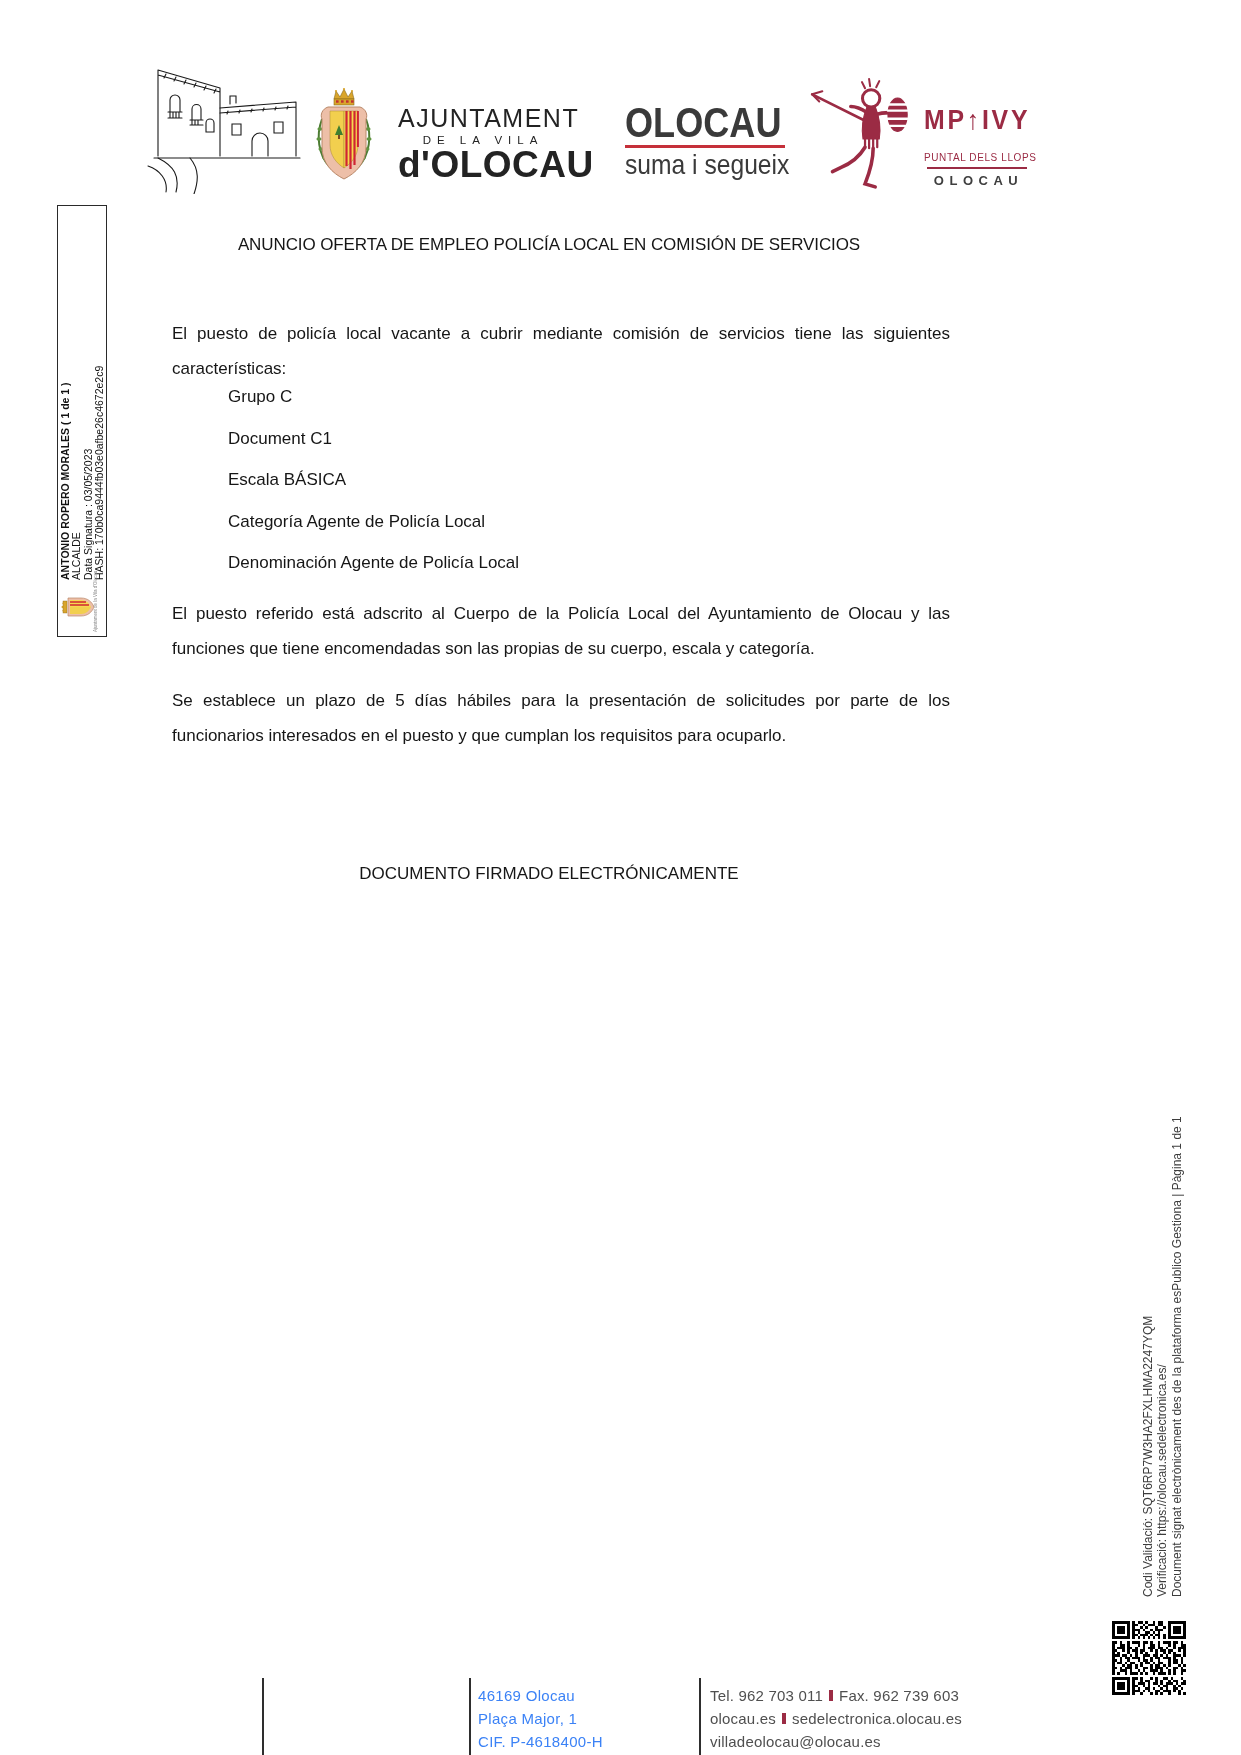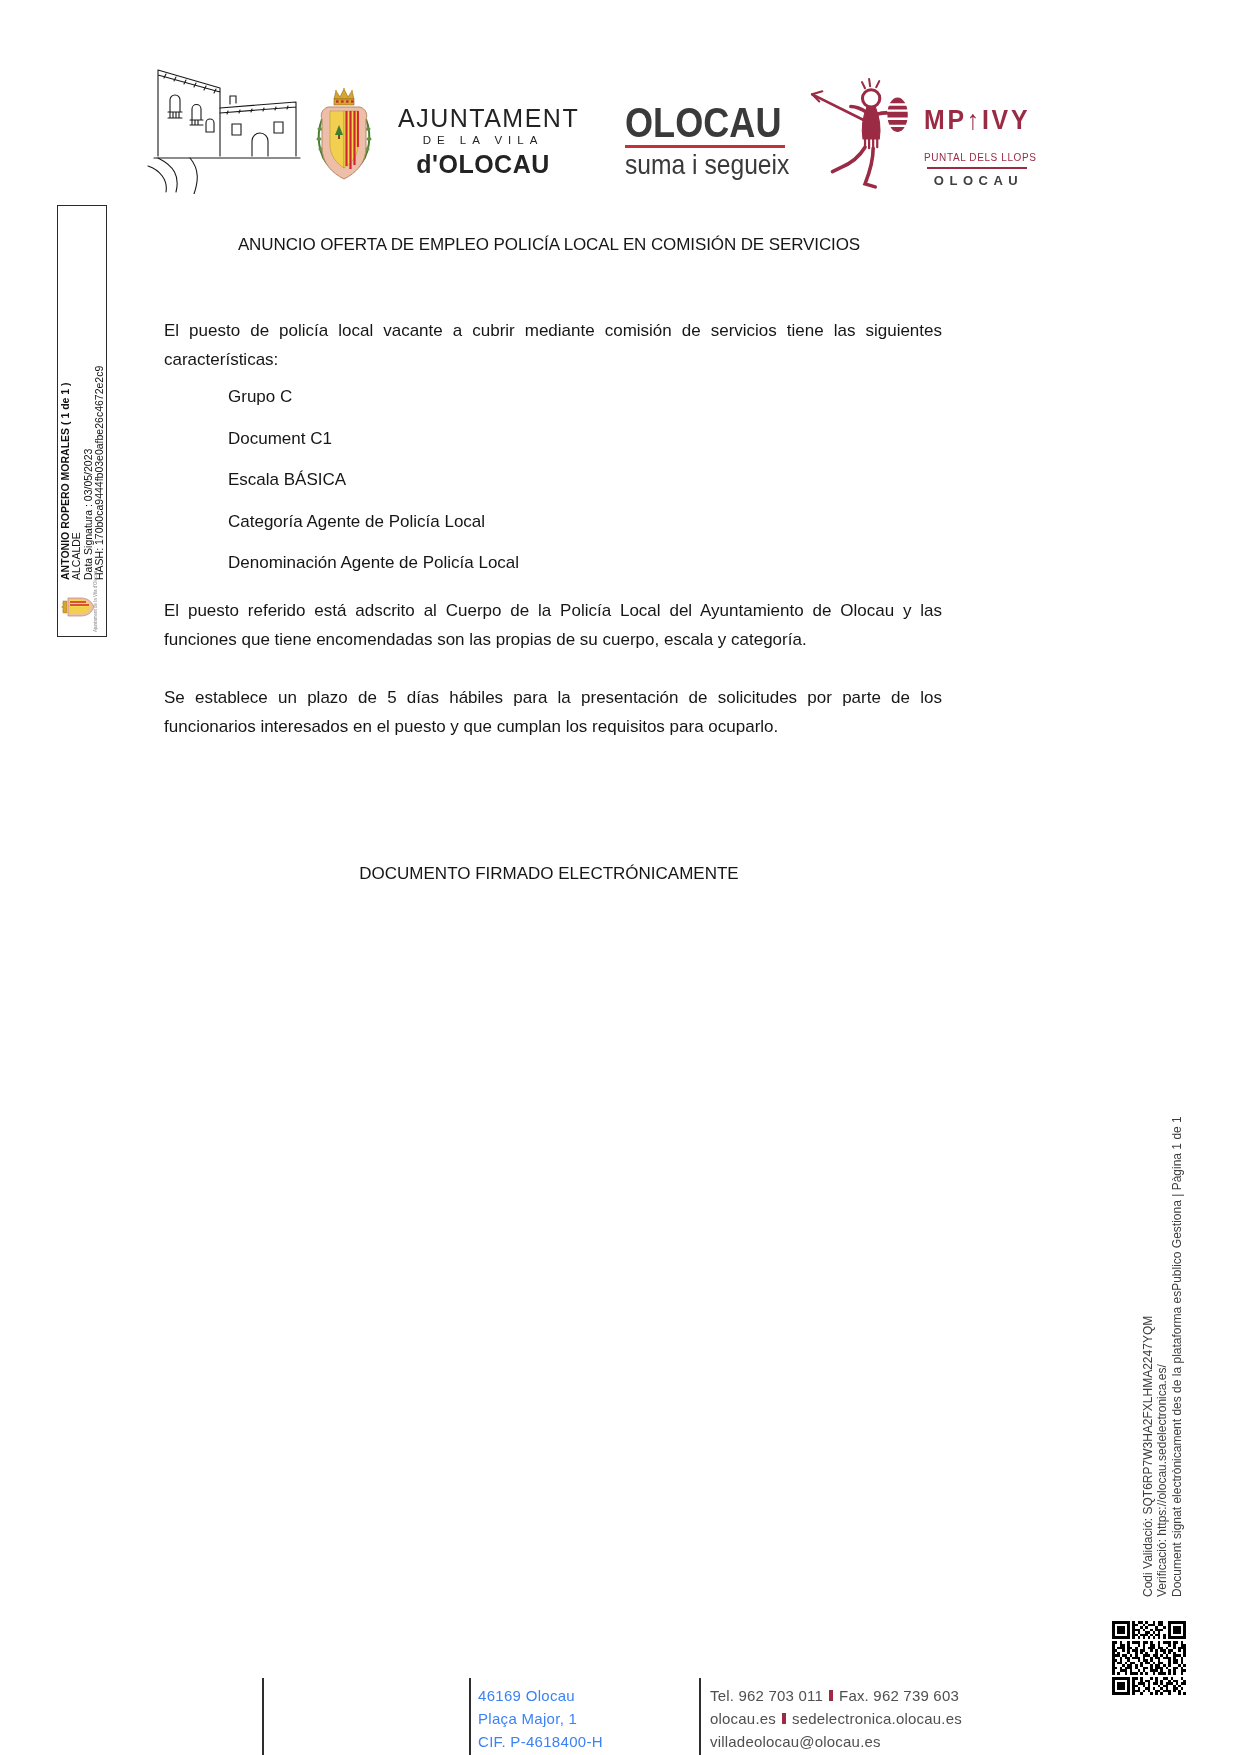--- a/index.html
+++ b/index.html
@@ -7,21 +7,21 @@
         font-family:"Liberation Sans","DejaVu Sans",sans-serif;color:#161616;}
   .abs{position:absolute;}
   svg{display:block;}
 
   
   .sketch{left:146px;top:64px;width:190px;height:130px;}
   .arms{left:312px;top:84px;width:64px;height:102px;}
   .aj-block{left:398px;top:106px;width:170px;text-align:center;color:#232323;}
   .aj-1{font-size:25px;letter-spacing:1.5px;font-weight:500;line-height:25px;}
   .aj-2{font-size:11.5px;letter-spacing:6px;font-weight:500;margin-top:3px;line-height:12px;}
-  .aj-3{font-size:25px;font-weight:700;letter-spacing:.5px;line-height:33px;margin-top:2px;}
+  .aj-3{font-size:37px;font-weight:700;letter-spacing:.5px;line-height:33px;margin-top:2px;}
   .olocau-block{left:625px;top:101px;width:180px;}
   .olocau-word{font-size:43px;font-weight:800;color:#3a3a3a;line-height:42px;letter-spacing:0px;
                transform:scaleX(.84);transform-origin:0 0;white-space:nowrap;}
   .olocau-line{width:160px;height:3px;background:#c5303a;margin-top:2px;}
   .olocau-tag{font-size:28px;font-weight:400;color:#3a3a3a;line-height:32px;margin-top:1px;
               transform:scaleX(.88);transform-origin:0 0;white-space:nowrap;}
   .warrior{left:810px;top:74px;width:106px;height:120px;}
   .puntal-block{left:924px;top:86px;width:106px;text-align:center;margin-top:19px;}
   .iberic{font-size:27px;color:#9b2b44;letter-spacing:3px;font-weight:600;line-height:30px;
           transform:scaleX(.92);transform-origin:0 0;white-space:nowrap;}
@@ -38,21 +38,21 @@
              font-size:10.5px;line-height:11.4px;color:#111;white-space:nowrap;}
   .sig-name{font-weight:700;}
   .seal{left:60px;top:592px;width:44px;height:44px;}
   .seal-svg{transform:rotate(-90deg);transform-origin:15px 15px;}
   .seal-cap{position:absolute;left:33px;top:40px;font-size:4.5px;color:#8a8a8a;white-space:nowrap;
             transform:rotate(-90deg);transform-origin:0 0;}
 
   
   .doc-title{left:160px;top:233px;width:778px;text-align:center;font-size:17px;font-weight:500;
              letter-spacing:-.1px;line-height:24px;}
-  .para{left:164px;width:778px;font-size:17px;line-height:29px;text-align:justify;}
+  .para{left:172px;width:778px;font-size:17px;line-height:35px;text-align:justify;}
   .p1{top:316px;} .p2{top:596px;} .p3{top:667px;margin-top:16px;}
   .joblist{left:228px;top:388px;width:600px;font-size:17px;}
   .joblist .li{line-height:17.5px;margin-bottom:24px;}
   .signed{left:160px;top:864px;width:778px;text-align:center;font-size:17px;font-weight:400;}
 
   
   .verif{left:1141px;top:983px;width:44px;height:614px;}
   .verif-inner{position:absolute;left:0;top:0;width:614px;height:44px;
                transform:translateY(614px) rotate(-90deg);
                font-size:12px;line-height:14.3px;color:#3c3c3c;white-space:nowrap;}

